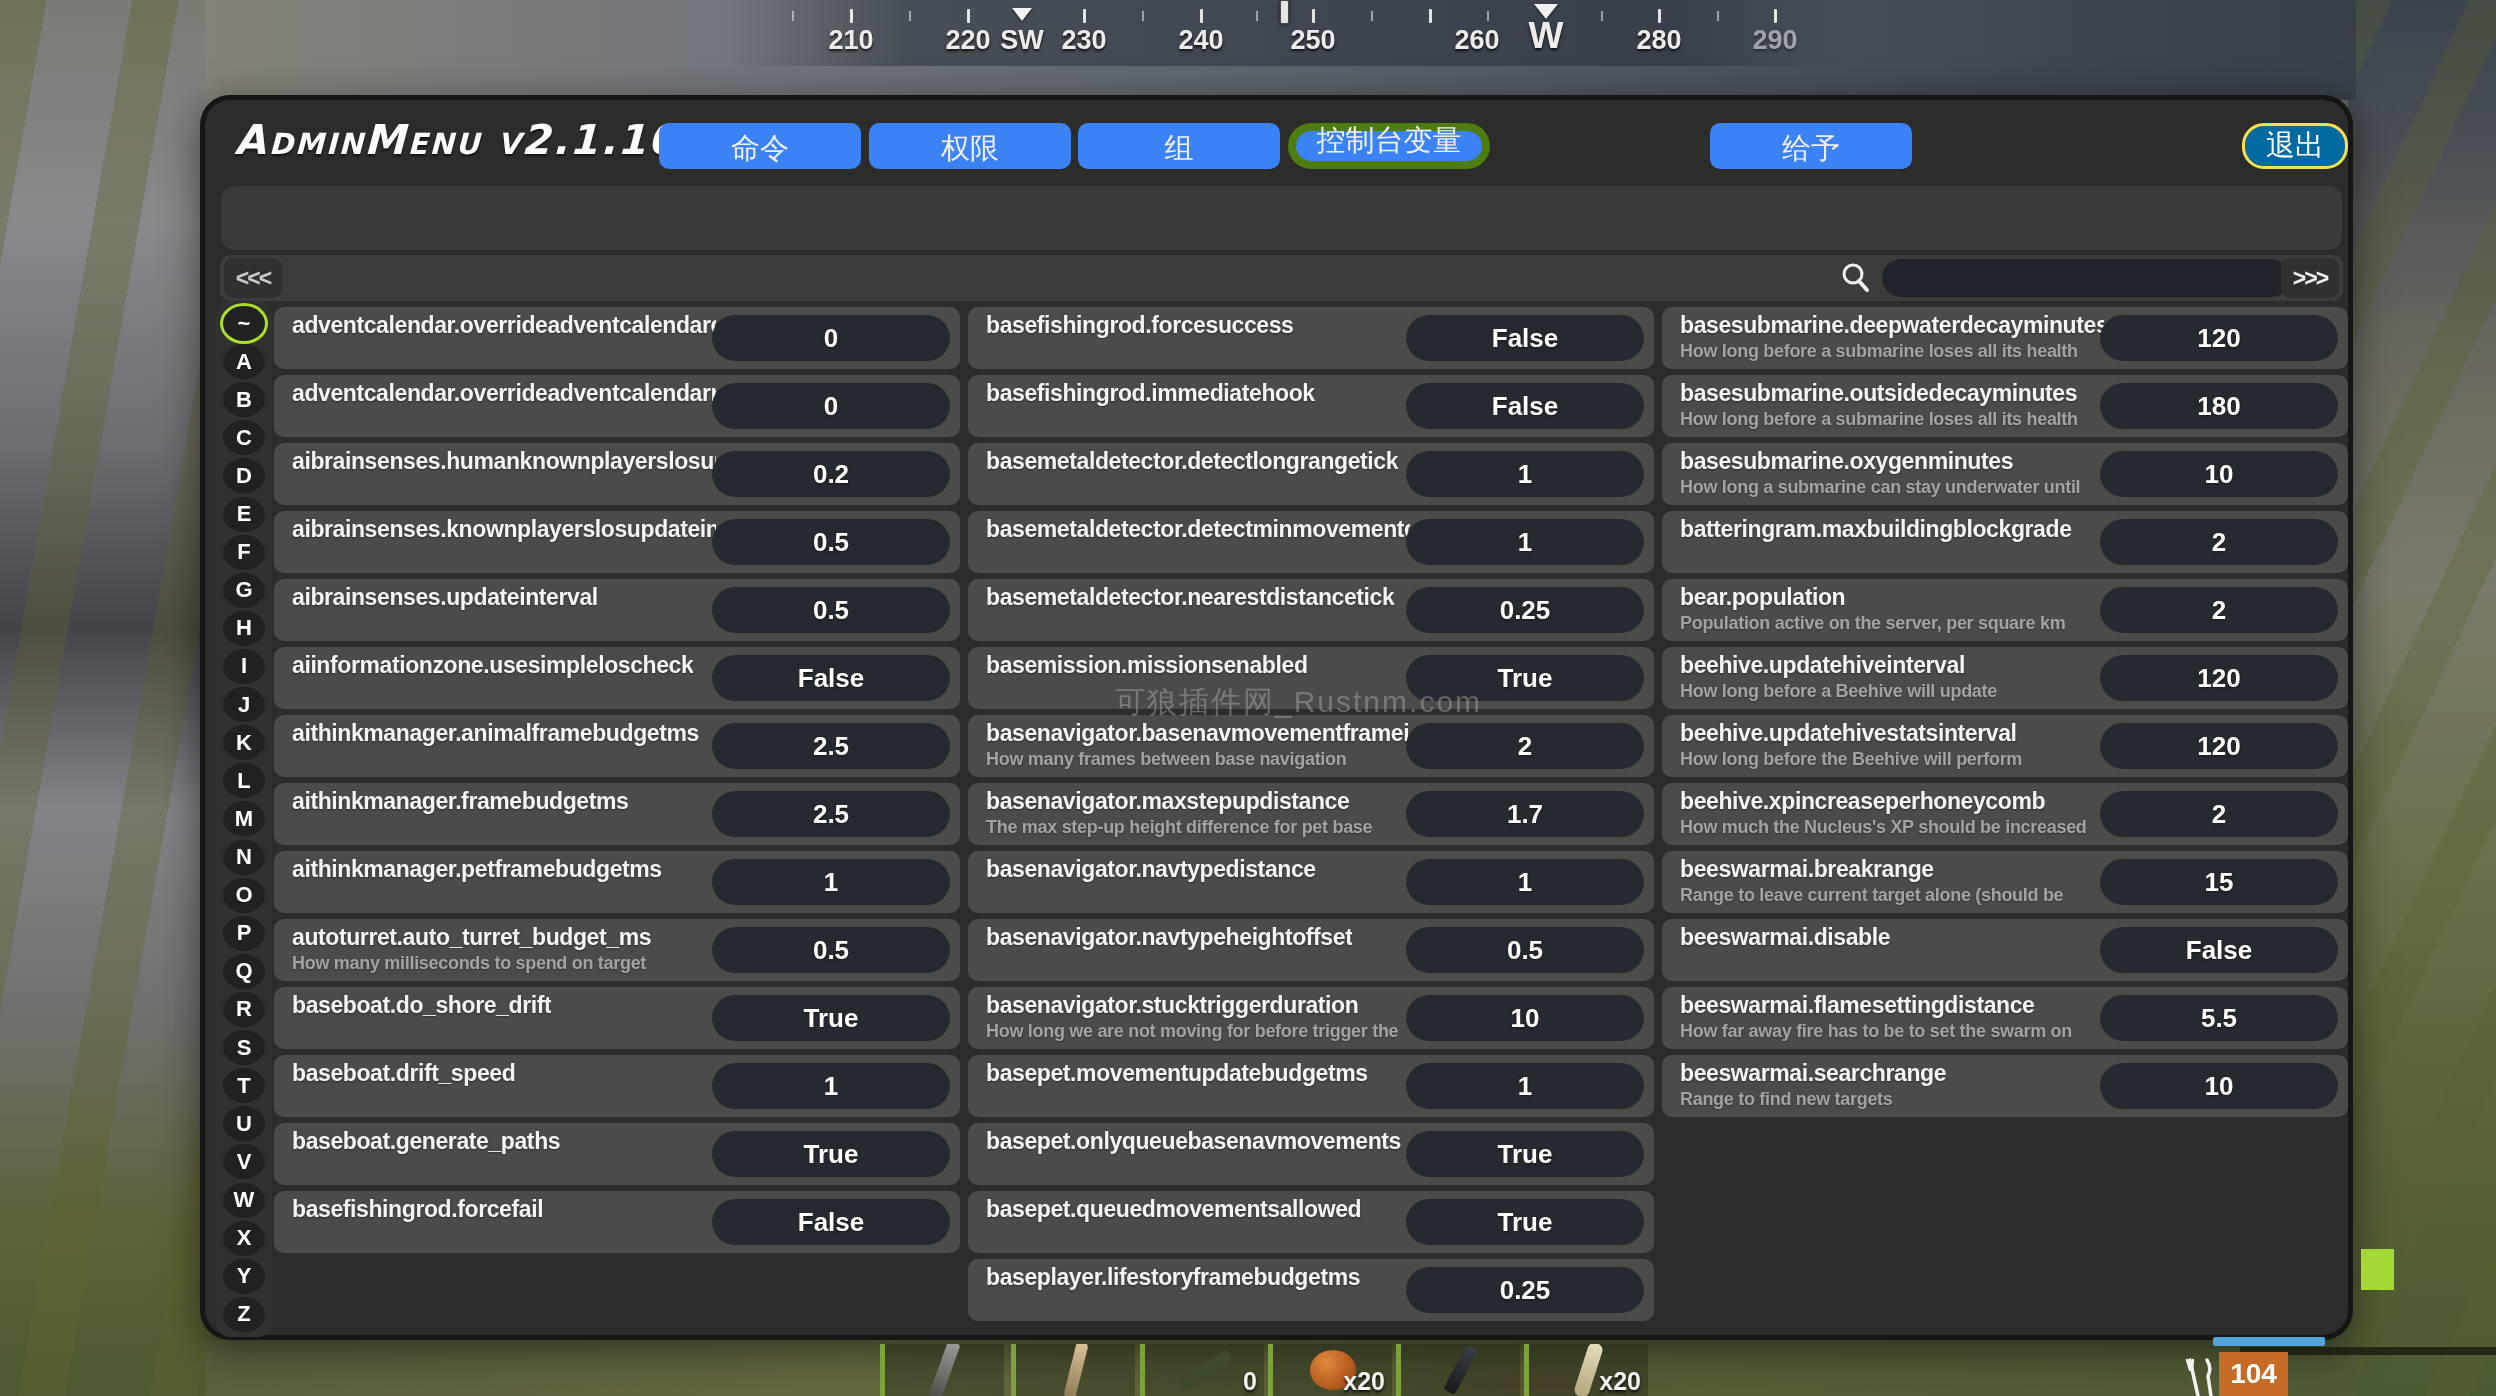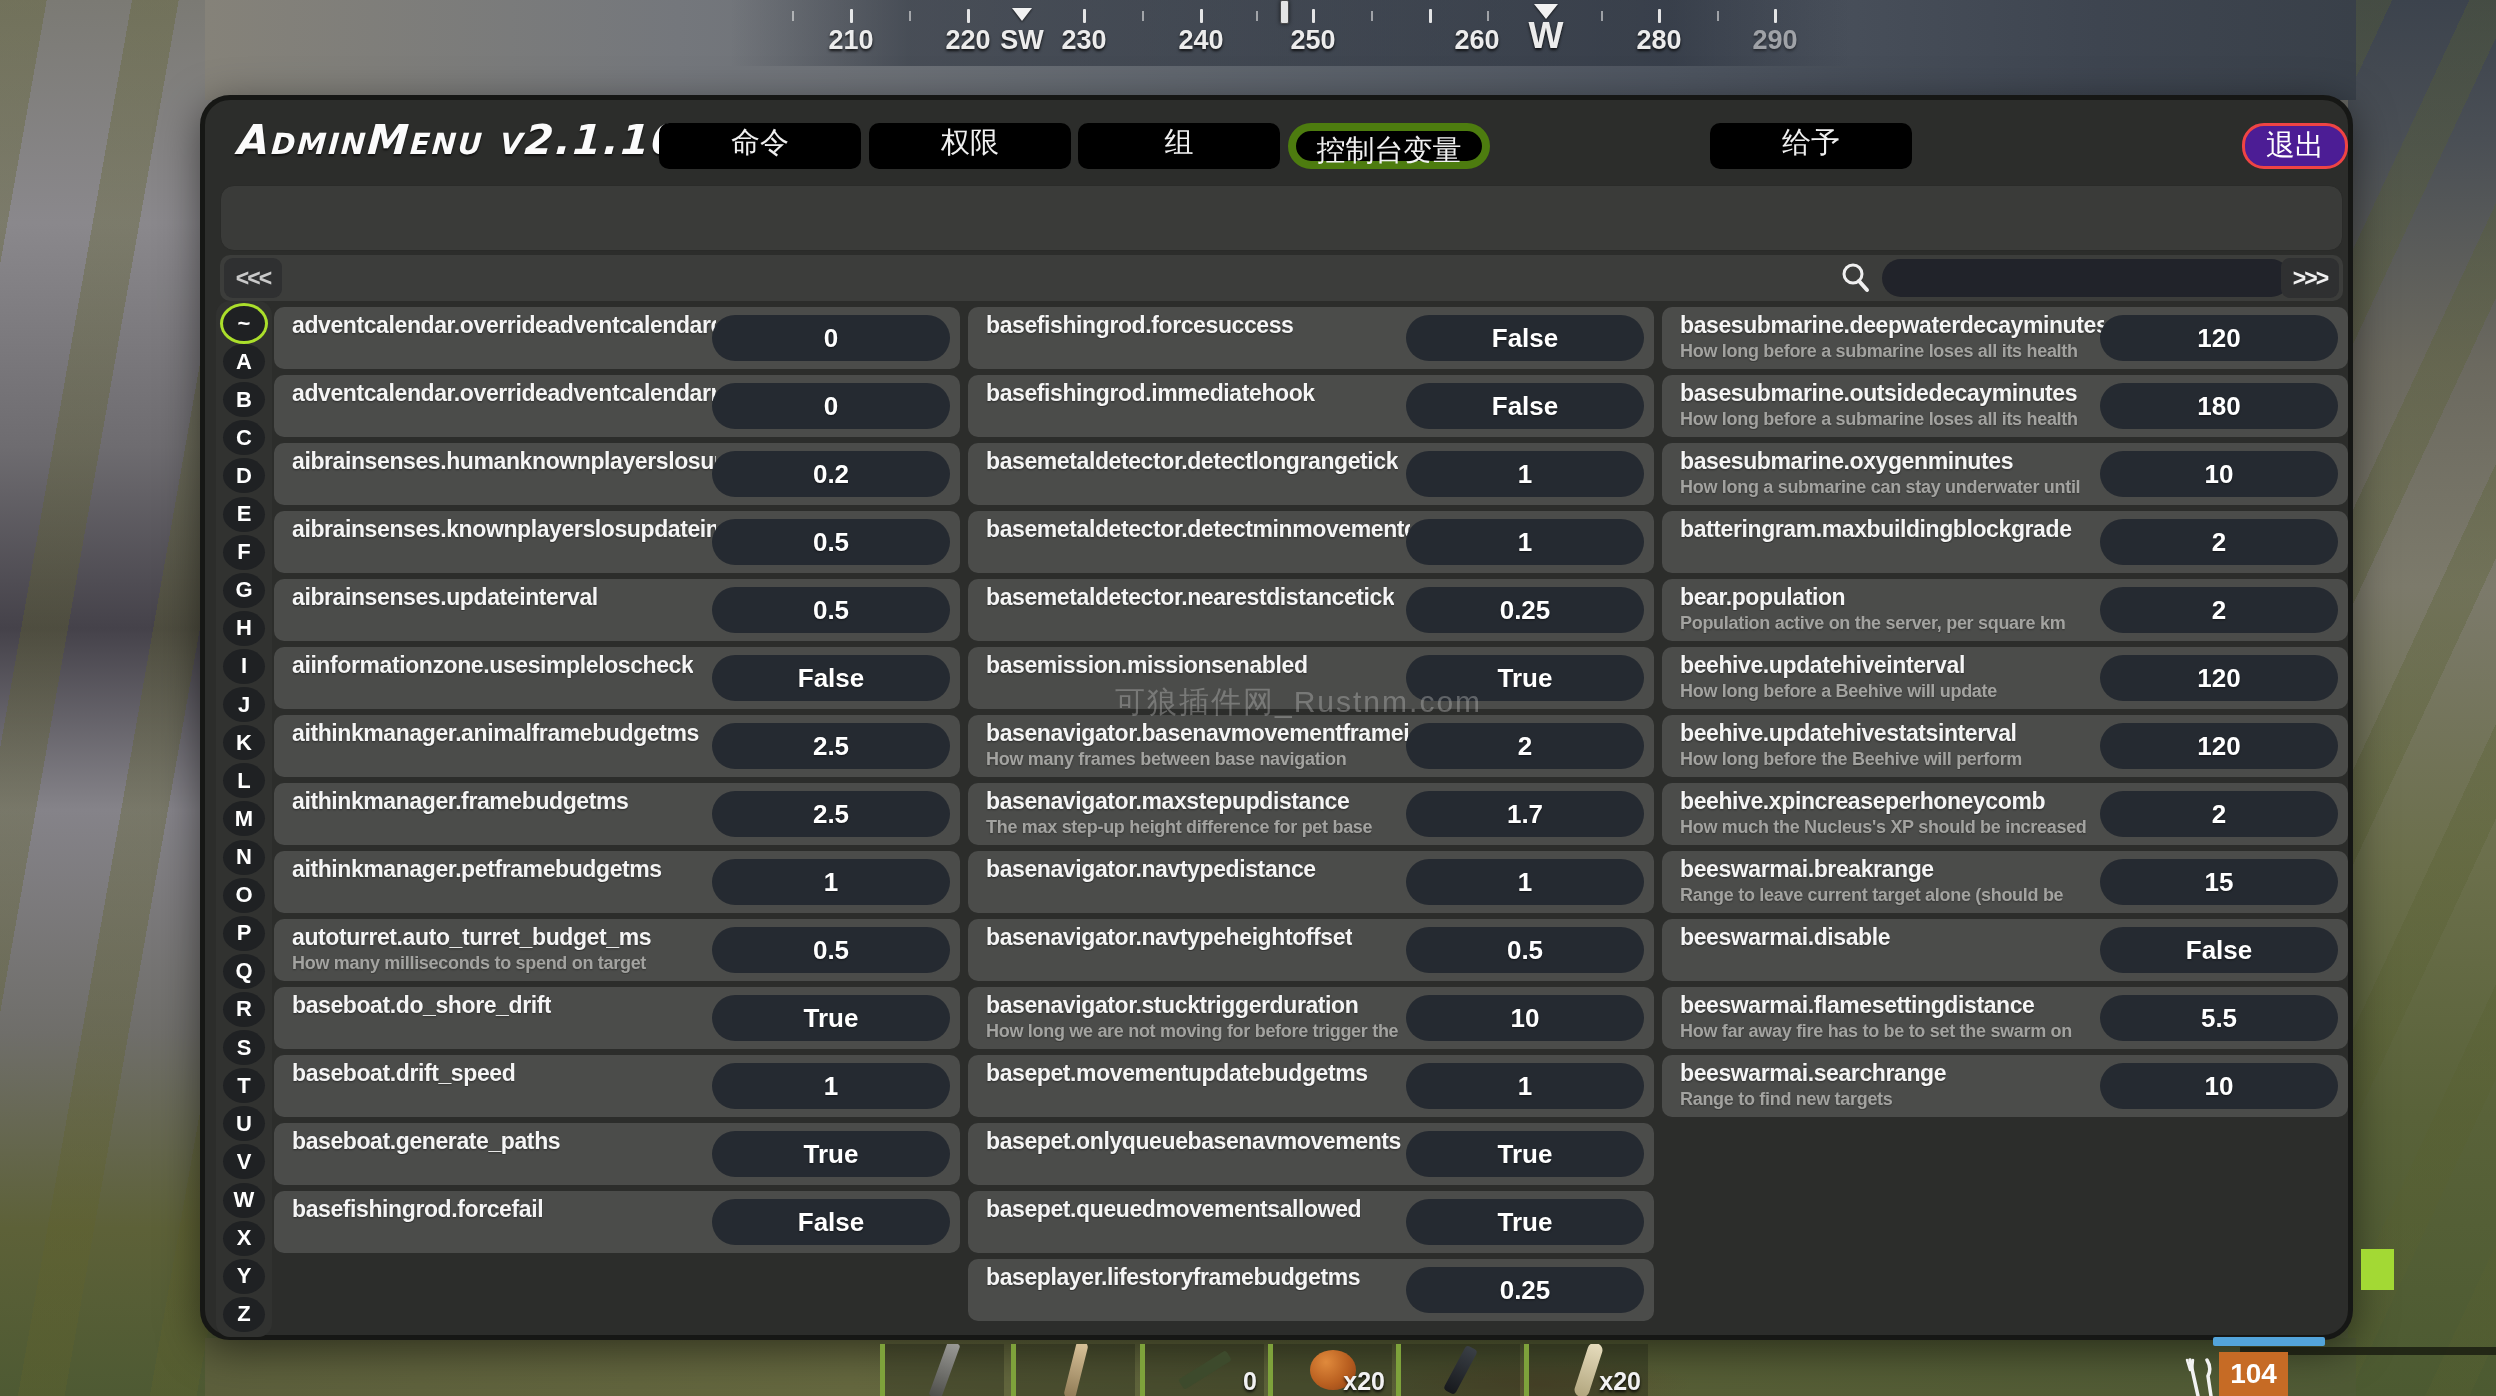--- a/index.html
+++ b/index.html
@@ -39,25 +39,25 @@
   .c-tri.major { border-left-width:12px; border-right-width:12px; border-top-width:15px; top:4px; }
   .c-center { left:1280px; top:0; width:9px; height:24px; background:#e4e4e4; border:1px solid #4a4a4a;
               border-radius:2px; box-shadow:0 0 4px rgba(0,0,0,.6); }
 
   
   .panel { left:200px; top:95px; width:2153px; height:1245px; background:#2c2d2b;
            border:5px solid #161715; border-radius:30px; box-shadow:0 10px 40px rgba(0,0,0,.5); }
   .p-title { left:33px; top:16px; color:#fbfbfb; font-family:"DejaVu Sans", sans-serif;
              font-size:41px; font-weight:bold; font-style:italic; font-variant:small-caps;
              letter-spacing:2px; text-shadow:0 2px 2px rgba(0,0,0,.6); transform:skewX(-4deg); }
-  .tab { top:23px; height:46px; background:#000000; border-radius:10px; display:flex;
-         align-items:flex-start; justify-content:center; color:#f0f0f0; font-size:29px; cursor:pointer; }
+  .tab { top:23px; height:46px; background:#3b82f6; border-radius:10px; display:flex;
+         align-items:flex-end; justify-content:center; color:#f0f0f0; font-size:29px; cursor:pointer; }
   .tab.active { border:8px solid #4d7c0f; border-radius:23px; }
-  .exit-btn { left:2037px; top:23px; width:106px; height:46px; background:#4c1d95;
-              border:3px solid #ef4444; border-radius:22px; display:flex; align-items:center;
+  .exit-btn { left:2037px; top:23px; width:106px; height:46px; background:#0369a1;
+              border:3px solid #fde047; border-radius:22px; display:flex; align-items:center;
               justify-content:center; color:#fff; font-size:29px; cursor:pointer; }
 
   .cmd-bar { left:15px; top:85px; width:2123px; height:66px; background:#3a3b39;
              border:1px solid #2a2b29; border-radius:14px; color:#ddd; font-size:26px;
              padding:0 20px; outline:none; }
   .page-bar { left:15px; top:155px; width:2123px; height:46px; background:#3c3d3b; border-radius:10px; }
   .page-btn { top:3px; width:58px; height:40px; background:#2f3031; border-radius:9px; display:flex;
               align-items:center; justify-content:center; color:#c9c9c9; font-size:23px; font-weight:bold;
               letter-spacing:-2px; cursor:pointer; }
   .search-input { left:1662px; top:4px; width:408px; height:38px; background:#21232a; border:none;

